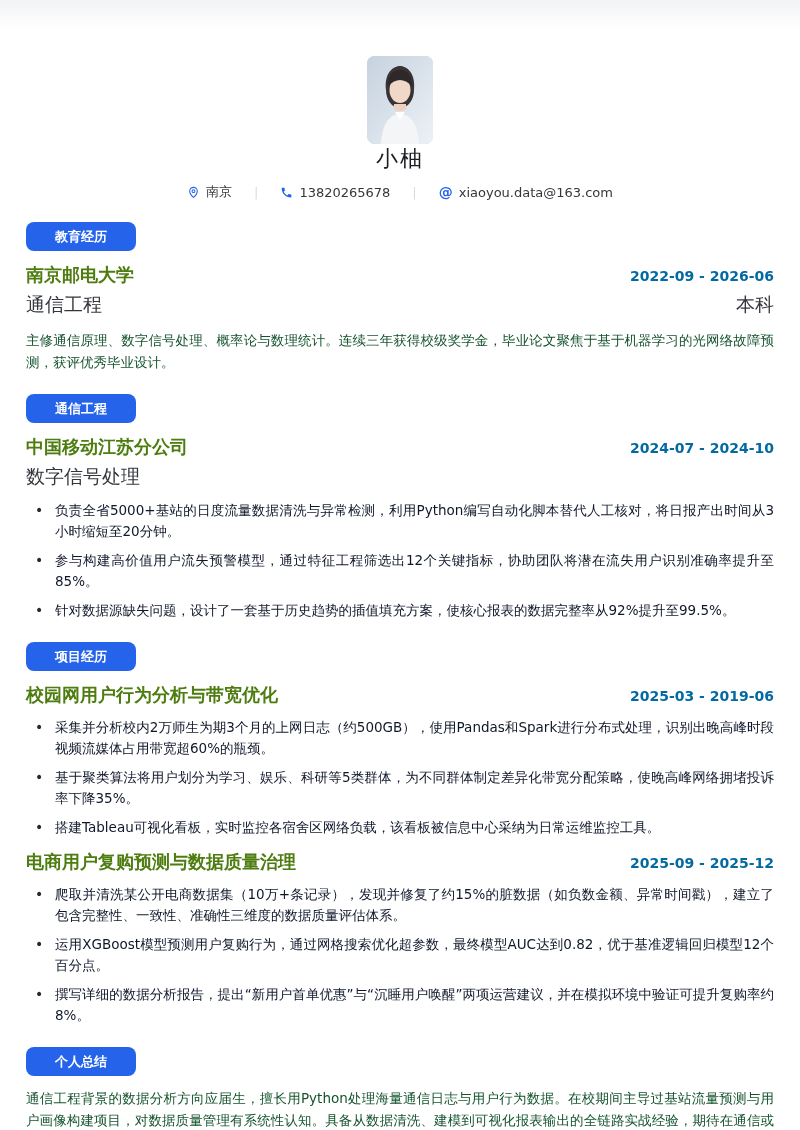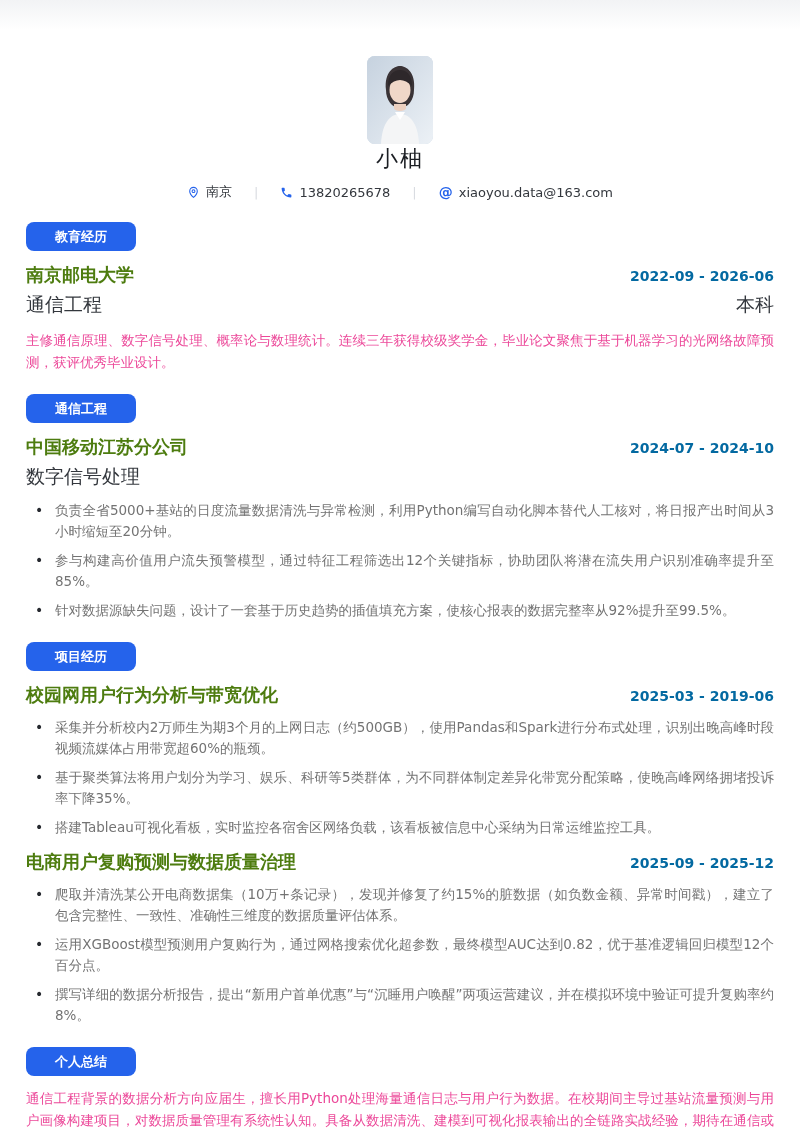--- a/index.html
+++ b/index.html
@@ -36,26 +36,26 @@
   .badge {
     display: inline-block; background: #2563eb; color: #ffffff;
     font-size: 13px; font-weight: 700; line-height: 1;
     padding: 8px 29px; border-radius: 8px;
   }
   .entry { margin-top: 12px; }
   .entry-head { display: flex; justify-content: space-between; align-items: baseline; }
   .entry-title { font-size: 18px; font-weight: 700; color: #4d7c0f; }
   .entry-date  { font-size: 14px;  font-weight: 700; color: #0369a1; white-space: nowrap; }
   .entry-sub { display: flex; justify-content: space-between; margin-top: 5px; font-size: 19px; color: #33373d; }
-  .para { font-size: 13.5px; line-height: 22px; color: #ec4899; margin-top: 11px; text-align: justify; }
+  .para { font-size: 13.5px; line-height: 22px; color: #14532d; margin-top: 11px; text-align: justify; }
 
   ul.bullets { list-style: none; margin-top: 10px; }
   ul.bullets li {
     position: relative; padding-left: 29px; margin-bottom: 8px;
-    font-size: 13.5px; line-height: 21px; color: #737373; text-align: justify;
+    font-size: 13.5px; line-height: 21px; color: #0f172a; text-align: justify;
   }
   ul.bullets li::before {
     content: "\2022"; position: absolute; left: 9px; top: 0;
     font-size: 14px; color: #26292f;
   }
 </style>
 </head>
 <body>
 
 <div class="top-fade"></div>

